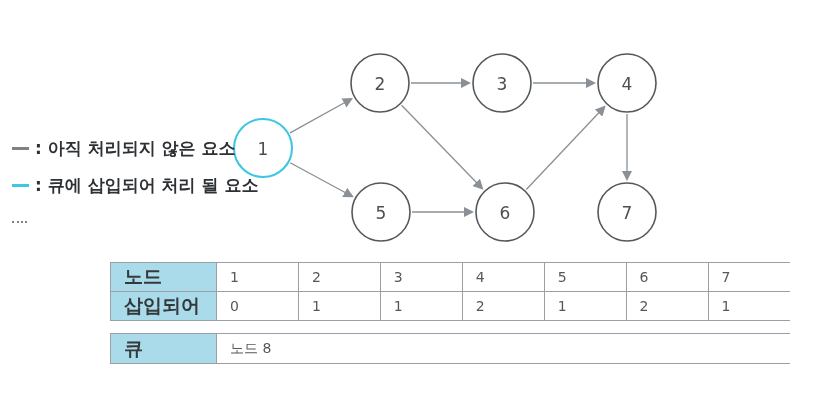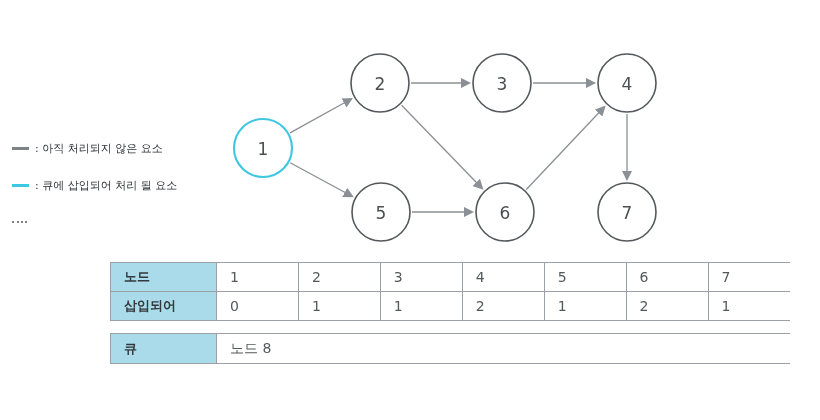--- a/index.html
+++ b/index.html
@@ -27,21 +27,21 @@
     font-size: 17px; fill: #4b4f53;
     text-anchor: middle; dominant-baseline: central;
   }
   #arrowhead path { fill: var(--edge-gray); }
 
   
   .legend { position: absolute; left: 12px; top: 138px; }
   .legend-item {
     height: 20px; margin-bottom: 17px;
     display: flex; align-items: center;
-    font-size: 11px; font-weight: 400; color: #2e3134;
+    font-size: 17px; font-weight: 700; color: #2e3134;
     white-space: nowrap;
   }
   .marker {
     display: inline-block; width: 17px; height: 0;
     border-top: 3px solid #7d8287; margin-right: 6px;
   }
   .marker.cyan { border-top-color: var(--accent-cyan); }
   .marker.dotted { border-top-style: dotted; border-top-width: 2.5px; width: 15px; }
 
   
@@ -55,21 +55,21 @@
   .indegree-table th, .indegree-table td,
   .queue-table th, .queue-table td {
     border: 1px solid var(--table-border);
     height: 28px; padding: 0 0 0 13px;
     text-align: left; vertical-align: middle;
   }
   .queue-table th, .queue-table td { height: 29px; }
   .indegree-table tr > *:last-child, .queue-table tr > *:last-child { border-right: none; }
   th.hdr {
     width: 92px; background: var(--table-header-bg);
-    font-size: 13px; font-weight: 600; color: #35393c;
+    font-size: 19px; font-weight: 600; color: #35393c;
   }
   .indegree-table td, .queue-table td {
     font-size: 14px; font-weight: 400; color: #55585b;
     background: #ffffff;
   }
   .queue-table td { width: auto; }
 </style>
 </head>
 <body>
 

